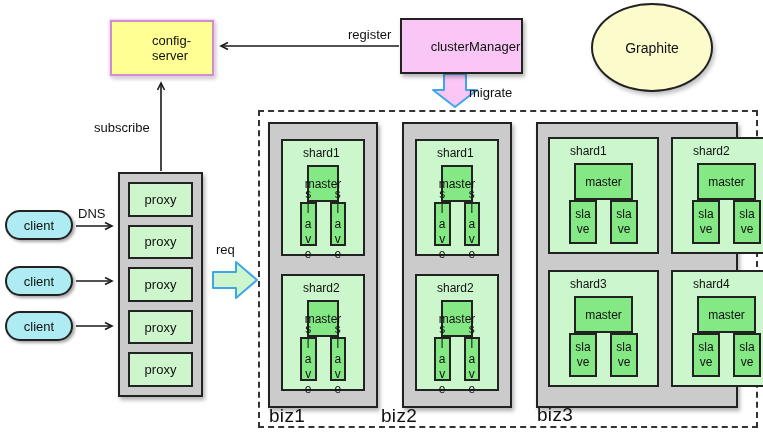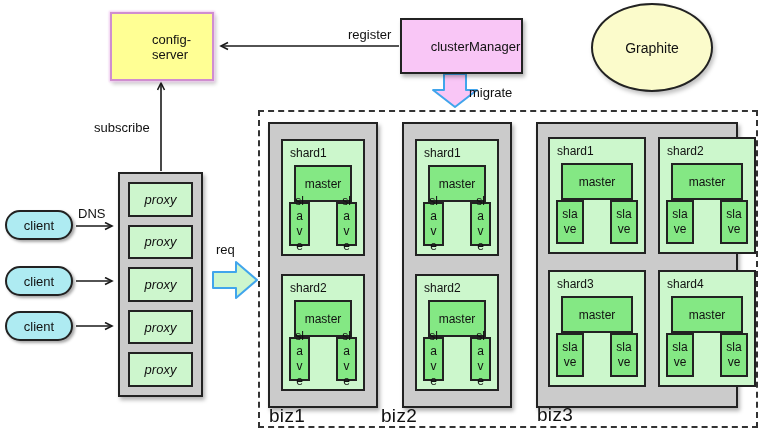--- a/index.html
+++ b/index.html
@@ -2,64 +2,64 @@
 <html style="--config-server-fill: #ffff94; --config-server-border: #d08ed0; --cluster-manager-fill: #f9c6f6; --graphite-fill: #fbfbcb; --client-fill: #aeebf2; --container-gray: #cbcbcb; --proxy-fill: #cdf6cd; --shard-fill: #ccf7cc; --master-slave-fill: #84e884; --block-arrow-border: #41a5ec; --line-color: #1a1a1a;"><head>
 <meta charset="utf-8">
 <style>
   html,body{margin:0;padding:0;background:#fff;}
   body{font-family:"Liberation Sans","DejaVu Sans",sans-serif;color:#111;}
   .canvas{position:relative;width:763px;height:437px;background:#fff;overflow:hidden;}
   .abs{position:absolute;box-sizing:border-box;}
 
   
   .node{display:flex;align-items:center;justify-content:center;font-size:13px;}
-  .config{left:110px;top:12px;width:104px;height:69px;
+  .config{left:110px;top:20px;width:104px;height:56px;
     background:var(--config-server-fill,#ffff94);
     border:2px solid var(--config-server-border,#d08ed0);
     box-shadow:0 0 2px 1px #f2cdf2,2px 3px 4px rgba(0,0,0,.22);padding-left:40px;}
   .manager{left:400px;top:18px;width:123px;height:56px;
     background:var(--cluster-manager-fill,#f9c6f6);
     border:2px solid #222;box-shadow:2px 3px 4px rgba(0,0,0,.3);padding-left:28px;}
   .graphite{left:591px;top:3px;width:122px;height:89px;border-radius:50%;
     background:var(--graphite-fill,#fbfbcb);border:2px solid #222;font-size:14px;
     box-shadow:2px 3px 4px rgba(0,0,0,.25);}
 
   
   .client{display:flex;align-items:center;justify-content:center;font-size:13px;
     width:68px;height:30px;border-radius:15px;background:var(--client-fill,#aeebf2);
     border:2px solid #222;box-shadow:2px 2px 3px rgba(0,0,0,.35);}
   .client1{left:5px;top:210px;} .client2{left:5px;top:266px;} .client3{left:5px;top:311px;}
 
   
   .proxy-stack{left:118px;top:172px;width:85px;height:225px;
     background:var(--container-gray,#cbcbcb);border:2px solid #222;
     box-shadow:2px 3px 4px rgba(0,0,0,.3);
-    display:flex;flex-direction:column;gap:8px;padding:8px;font-style:italic;}
+    display:flex;flex-direction:column;gap:8px;padding:8px;}
   .proxy-box{flex:1;display:flex;align-items:center;justify-content:center;font-size:13px;
     background:var(--proxy-fill,#cdf6cd);border:2px solid #222;}
 
   
   .dashed-region{left:258px;top:110px;width:500px;height:318px;border:2px dashed #333;}
 
   .biz{background:var(--container-gray,#cbcbcb);border:2px solid #222;
     box-shadow:2px 3px 4px rgba(0,0,0,.3);top:122px;height:286px;}
   .biz-2col{left:0;width:110px;display:flex;flex-direction:column;gap:18px;
     padding:15px 11px 22px;}
   .biz1{left:268px;} .biz2{left:402px;}
   .biz3{left:536px;width:202px;display:grid;grid-template-columns:1fr 1fr;
     grid-template-rows:1fr 1fr;gap:16px 12px;padding:13px 10px 22px;}
   .biz-label{font-size:19px;letter-spacing:.3px;}
   .biz1-label{left:269px;top:405px;} .biz2-label{left:381px;top:405px;} .biz3-label{left:537px;top:404px;}
 
   .shard{background:var(--shard-fill,#ccf7cc);border:2px solid #222;
-    display:flex;flex-direction:column;padding:4px 6px 8px;box-sizing:border-box;}
+    display:flex;flex-direction:column;padding:4px 19px 8px;box-sizing:border-box;}
   .shard-label{font-size:12px;margin:1px 0 3px 1px;}
   .master{height:33px;margin:2px 5px 0;display:flex;align-items:center;justify-content:center;
     font-size:12px;background:var(--master-slave-fill,#84e884);border:2px solid #222;flex:none;}
-  .slaves{margin-top:auto;display:flex;justify-content:flex-start;gap:26px;}
+  .slaves{margin-top:auto;display:flex;justify-content:center;gap:13px;}
   .slave{width:28px;height:44px;padding:0 3px;display:flex;align-items:center;justify-content:center;
     text-align:center;font-size:12px;line-height:1.25;word-break:break-all;
     background:var(--master-slave-fill,#84e884);border:2px solid #222;box-sizing:border-box;}
 
   
   .arrow-layer{left:0;top:0;width:763px;height:437px;pointer-events:none;}
   .edge-label{font-size:13px;white-space:nowrap;}
   .lbl-register{left:336px;top:27px;margin-left:12px;}
   .lbl-subscribe{left:94px;top:120px;}
   .lbl-dns{left:78px;top:206px;}

